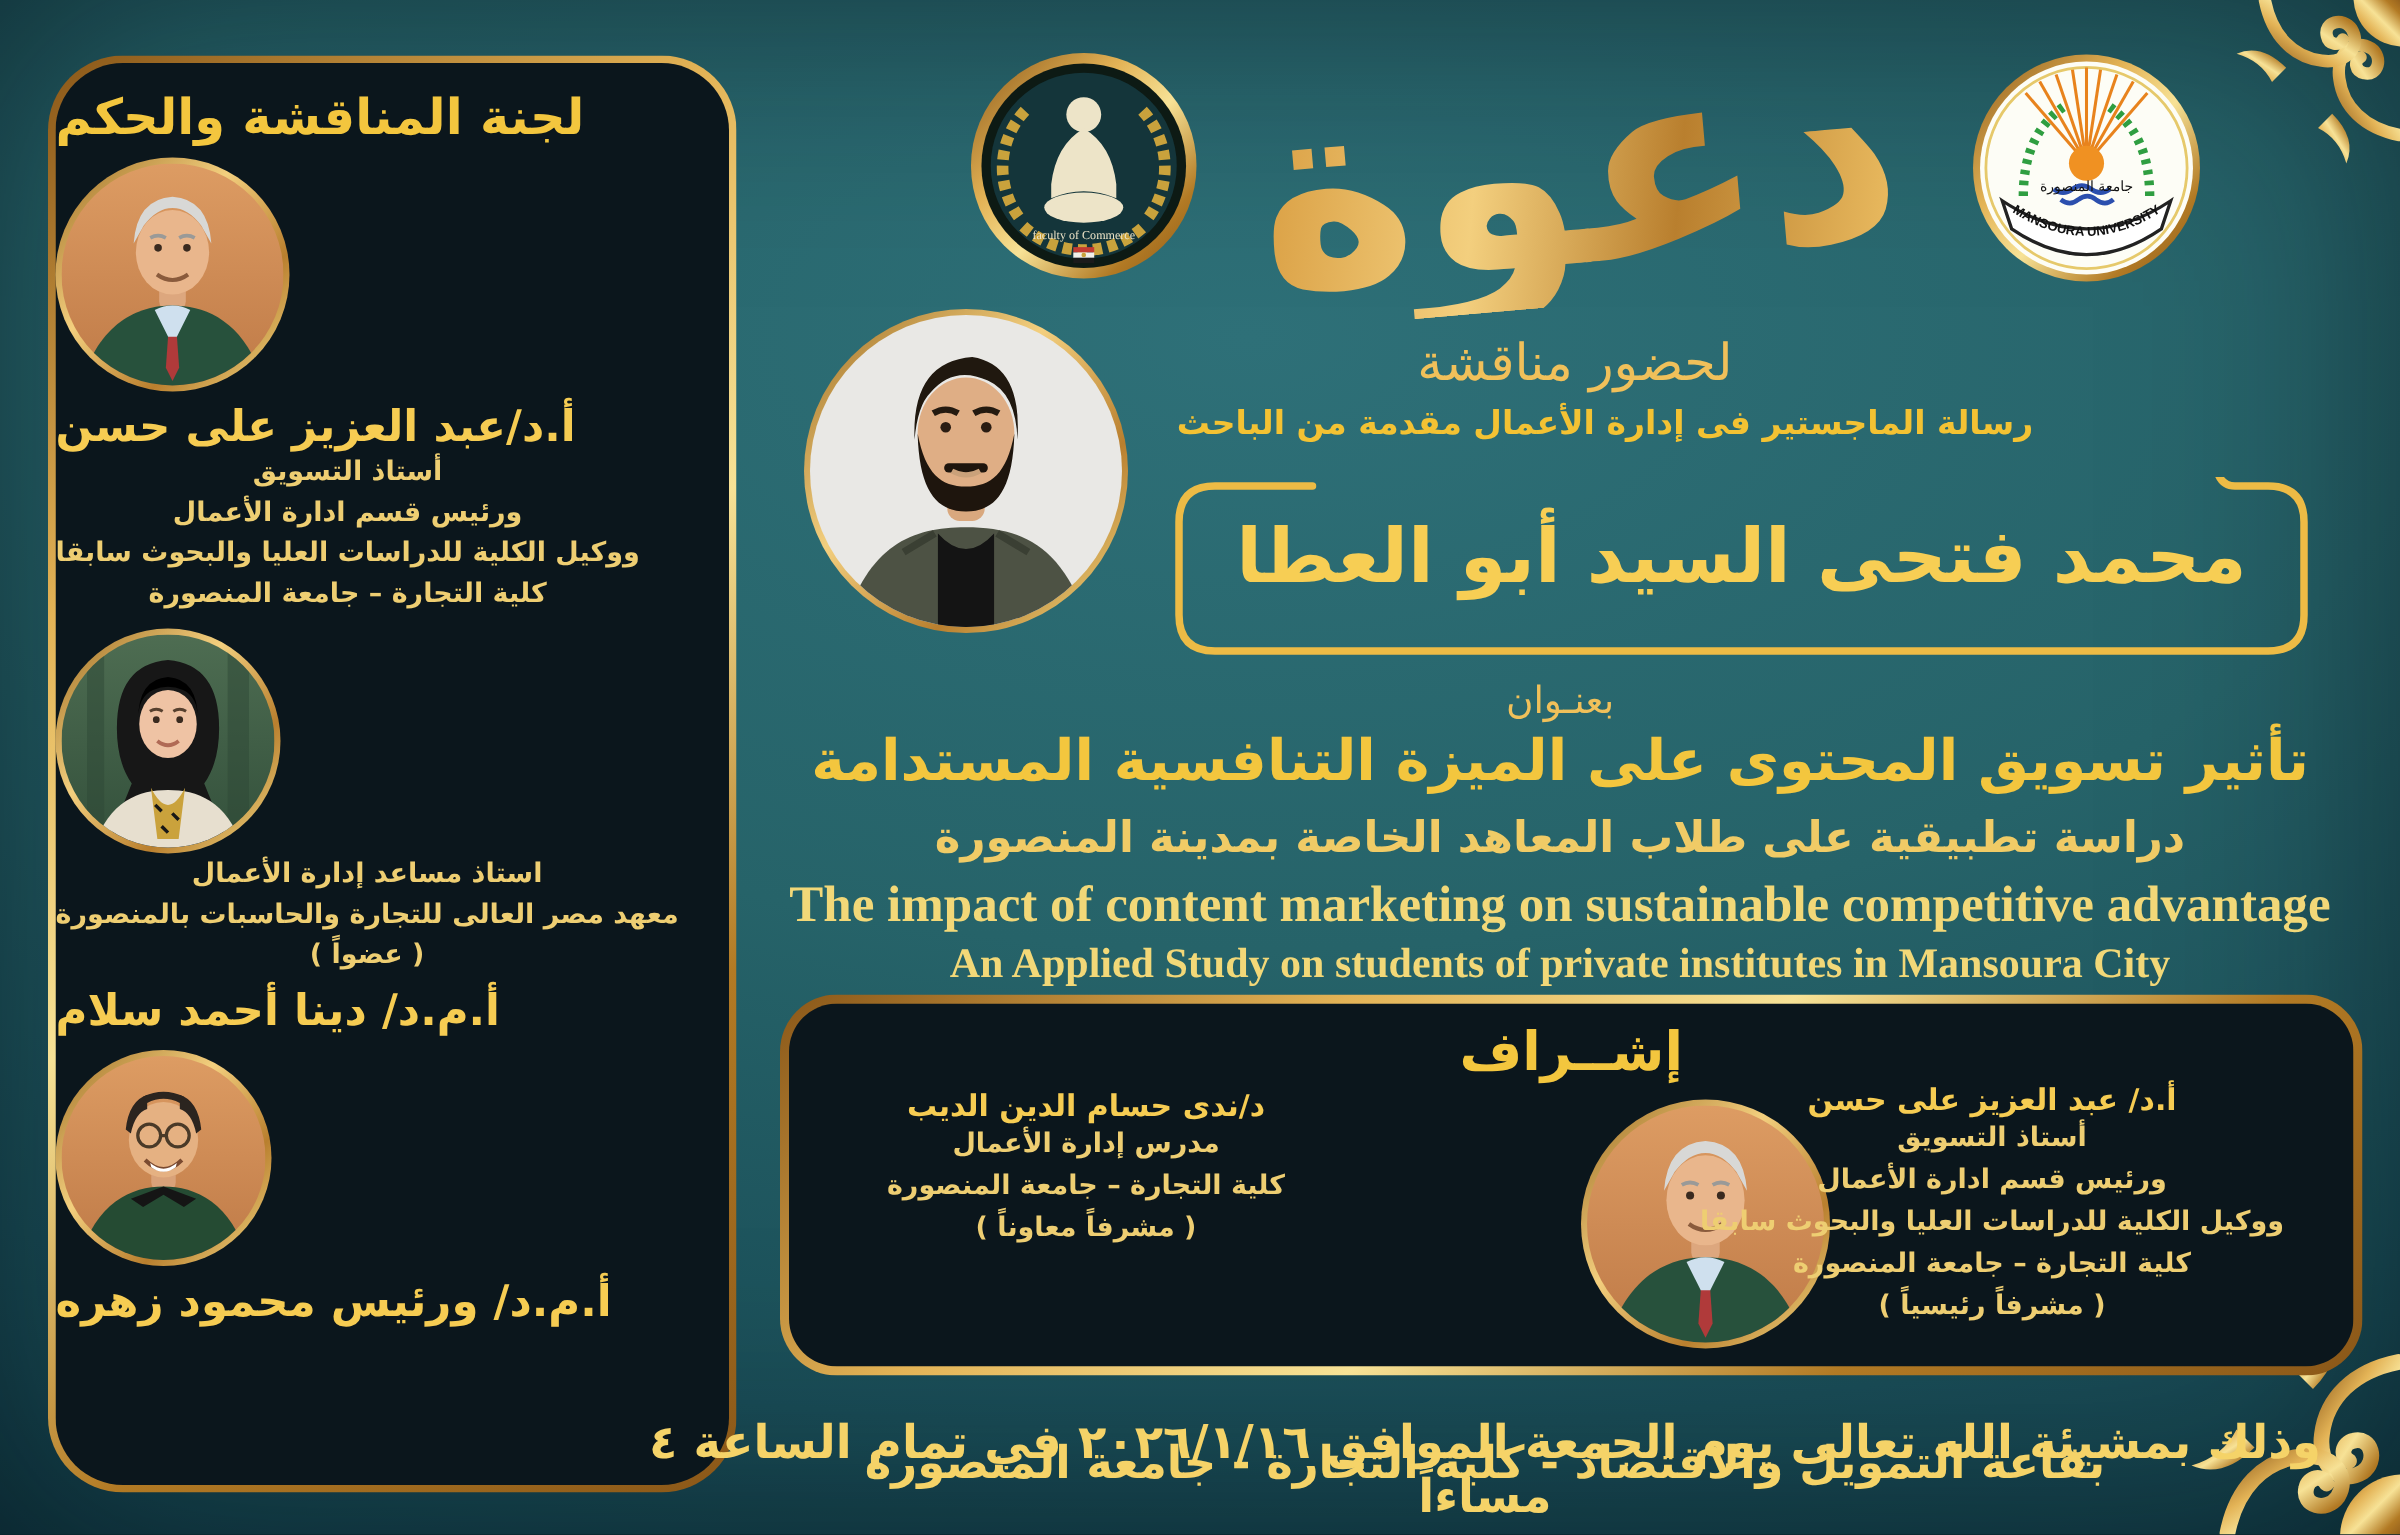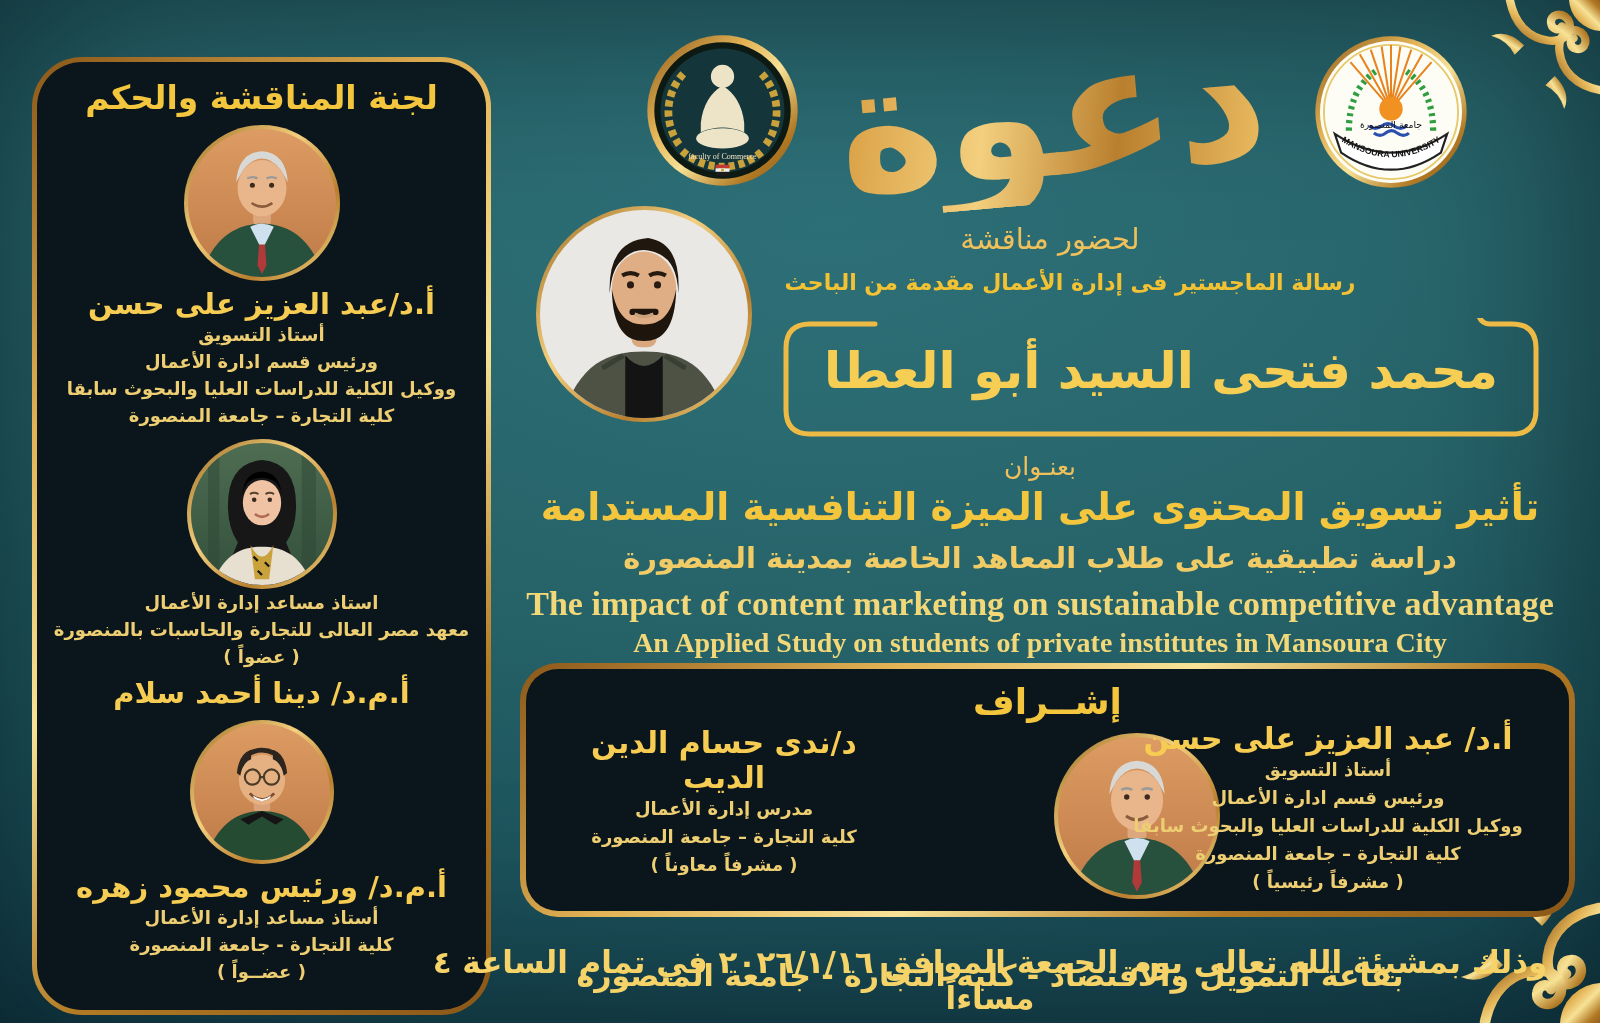--- a/index.html
+++ b/index.html
@@ -13,40 +13,40 @@
   .abs{position:absolute;}
   .center{text-align:center;}
   
   .gold-box{
     border:solid transparent;
     background:
       linear-gradient(#0b161c,#0b161c) padding-box,
       linear-gradient(140deg,#8a5718 0%,#e3b356 28%,#f7e296 50%,#b27a24 74%,#8a5718 100%) border-box;
   }
   .committee-panel{left:32px;top:37px;width:449px;height:948px;border-width:5px;border-radius:50px;
-    display:flex;flex-direction:column;align-items:center;margin-top:20px;}
+    display:flex;flex-direction:column;align-items:flex-start;}
   .panel-title{margin-top:16px;font-size:33px;font-weight:bold;color:#f3c63e;}
   .photo-ring{border-radius:50%;padding:4px;
     background:linear-gradient(135deg,#9c6b22,#f3cf7e 40%,#b97f2e 70%,#f7e08b);}
   .photo-ring svg{display:block;border-radius:50%;}
   .member-name{font-size:29px;font-weight:bold;color:#f6cc52;margin-top:6px;}
   .member-line{font-size:18px;font-weight:bold;color:#eece72;line-height:1.5;}
-  .sup-name{font-size:30px;font-weight:bold;color:#f6cc52;}
+  .sup-name{font-size:20px;font-weight:bold;color:#f6cc52;}
   .sup-line{font-size:18px;font-weight:bold;color:#eece72;line-height:1.55;}
   .dawah{
     left:852px;top:-6px;width:400px;height:240px;
     display:flex;align-items:center;justify-content:center;
     transform:rotate(-5deg);
   }
   .dawah span{
     font-size:178px;font-weight:bold;line-height:1;
     background:linear-gradient(100deg,#d79a3d 0%,#f3cf7e 35%,#b97f2e 65%,#eec064 100%);
     -webkit-background-clip:text;background-clip:text;color:transparent;
   }
-  .attend{left:830px;top:222px;width:440px;font-size:29px;color:#f0c05a;}
+  .attend{left:830px;top:222px;width:440px;font-size:34px;color:#f0c05a;}
   .thesis-line{left:770px;top:270px;width:600px;font-size:22px;font-weight:bold;color:#f3c233;}
   .name-frame{left:780px;top:318px;width:762px;height:122px;}
   .researcher-name{left:780px;top:342px;width:762px;font-size:50px;font-weight:bold;color:#f7ce54;}
   .title-block{left:500px;top:452px;width:1080px;}
   .titled{font-size:25px;color:#f0c05a;}
   .title-ar{font-size:38px;font-weight:bold;color:#f3c63e;margin-top:4px;}
   .subtitle-ar{font-size:29px;font-weight:bold;color:#f0cb66;margin-top:12px;}
   .title-en{font-family:"Liberation Serif",serif;font-size:34px;font-weight:bold;color:#f2d878;margin-top:10px;}
   .subtitle-en{font-family:"Liberation Serif",serif;font-size:28px;font-weight:bold;color:#f2d878;margin-top:4px;}
   .supervision-panel{left:520px;top:663px;width:1043px;height:242px;border-width:6px;border-radius:38px;}
@@ -163,25 +163,20 @@
         <path d="M68.5 36 Q67 22 58 19 L58 26 Q64 28 66 38 Z" fill="#2b241f"></path>
         <path d="M40 20 Q50 15 60 20 L58 23 Q50 19 42 23 Z" fill="#2b241f"></path>
         <circle cx="43" cy="39" r="5.6" stroke="#4a3a28" stroke-width="1.6" fill="none"></circle>
         <circle cx="57" cy="39" r="5.6" stroke="#4a3a28" stroke-width="1.6" fill="none"></circle>
         <line x1="48.6" y1="39" x2="51.4" y2="39" stroke="#4a3a28" stroke-width="1.6"></line>
         <path d="M41 51 Q50 60 59 51" stroke="#7a4a30" stroke-width="2" fill="none"></path>
         <path d="M43.5 52.5 Q50 58 56.5 52.5 L56 54.5 Q50 59 44 54.5 Z" fill="#fff"></path>
       </svg>
     </div>
     <div class="ar member-name">أ.م.د/ ورئيس محمود زهره</div>
-    <div class="ar center">
-      <div class="member-line">أستاذ مساعد إدارة الأعمال</div>
-      <div class="member-line">كلية التجارة - جامعة المنصورة</div>
-      <div class="member-line">( عضــواً )</div>
-    </div>
   </div>
 
   <svg class="abs" style="left:645px;top:33px" width="155" height="155" viewBox="0 0 100 100">
     <circle cx="50" cy="50" r="48.5" fill="url(#goldGrad)"></circle>
     <circle cx="50" cy="50" r="44" fill="#0d1a14"></circle>
     <circle cx="50" cy="50" r="40" fill="#14353a"></circle>
     <path d="M22 72 A36 36 0 0 1 26 25" stroke="#c9a23c" stroke-width="5" stroke-dasharray="4 2.5" fill="none"></path>
     <path d="M78 72 A36 36 0 0 0 74 25" stroke="#c9a23c" stroke-width="5" stroke-dasharray="4 2.5" fill="none"></path>
     <path d="M24 76 A38 38 0 0 0 76 76" stroke="#c9a23c" stroke-width="5" stroke-dasharray="4 2.5" fill="none"></path>
     <g fill="#ede4c8">

